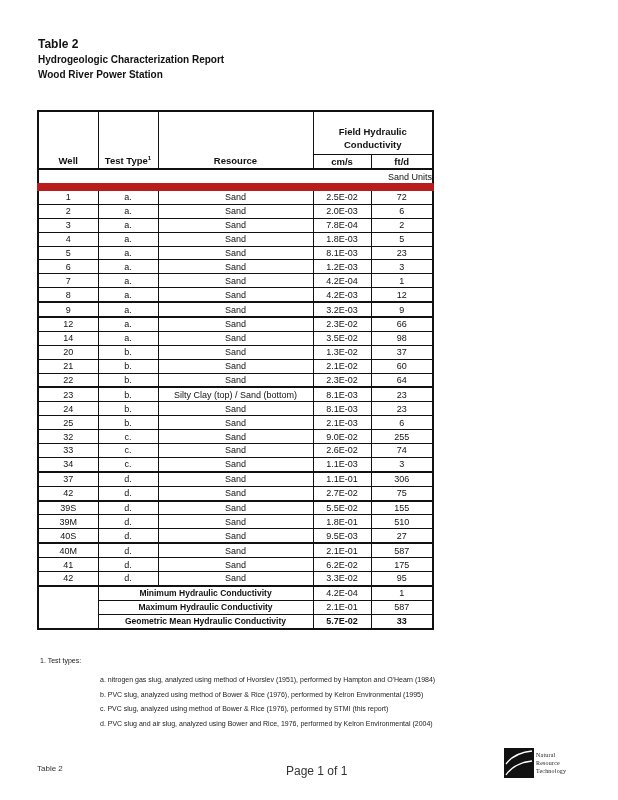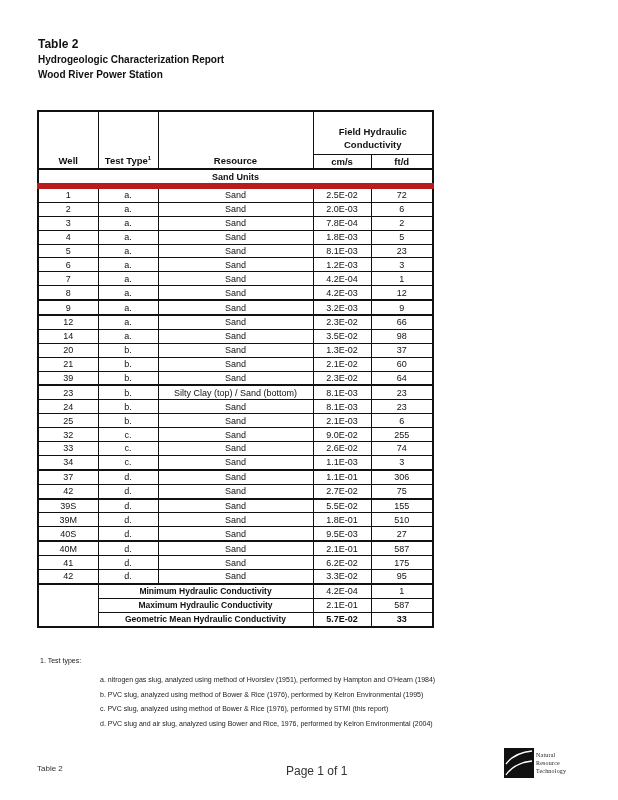--- a/index.html
+++ b/index.html
@@ -13,21 +13,21 @@
     table.main col.c1 { width: 60px; }
     table.main col.c2 { width: 60px; }
     table.main col.c3 { width: 155px; }
     table.main col.c4 { width: 58px; }
     table.main col.c5 { width: 62px; }
     table.main th { font-weight: bold; font-size: 9.5px; }
     table.main .hdr-top th { height: 32px; vertical-align: bottom; }
     table.main .hdr-field { vertical-align: middle !important; line-height: 13px; padding-top: 10px; }
     table.main .hdr-sub th { height: 13px; }
     table.main .hdr-main { vertical-align: bottom; padding-bottom: 1px; }
-    table.main tbody tr.section td { font-weight: bold; height: 13px; border-top: 2px solid #111; border-bottom: 6px solid #b91c1c; }
+    table.main tbody tr.section td { font-weight: normal; height: 13px; border-top: 2px solid #111; border-bottom: 8px solid #b91c1c; text-align: right; }
     table.main tbody tr.thick td { border-bottom: 2px solid #111; }
     table.main tbody tr.sum td.lbl { font-weight: bold; font-size: 8.5px; margin-left: 8px; }
     table.main tbody tr.sum td.bold { font-weight: bold; margin-left: 10px; }
     table.main tbody tr.sum-first td { border-top: 2px solid #111; }
     table.main { border: 2px solid #111; }
     sup { font-size: 6px; line-height: 0; }
     .notes { position: absolute; left: 40px; top: 657px; font-size: 7px; color: #222; }
     .notes .title { margin-bottom: 9px; }
     .notes .item { margin-left: 60px; line-height: 14.5px; white-space: nowrap; }
     .footer-left { position: absolute; left: 37px; top: 764px; font-size: 8px; color: #333; }
@@ -154,21 +154,21 @@
         <td>37</td>
       </tr>
       <tr>
         <td>21</td>
         <td>b.</td>
         <td>Sand</td>
         <td>2.1E-02</td>
         <td>60</td>
       </tr>
       <tr class="thick">
-        <td>39</td>
+        <td>22</td>
         <td>b.</td>
         <td>Sand</td>
         <td>2.3E-02</td>
         <td>64</td>
       </tr>
       <tr>
         <td>23</td>
         <td>b.</td>
         <td>Silty Clay (top) / Sand (bottom)</td>
         <td>8.1E-03</td>

